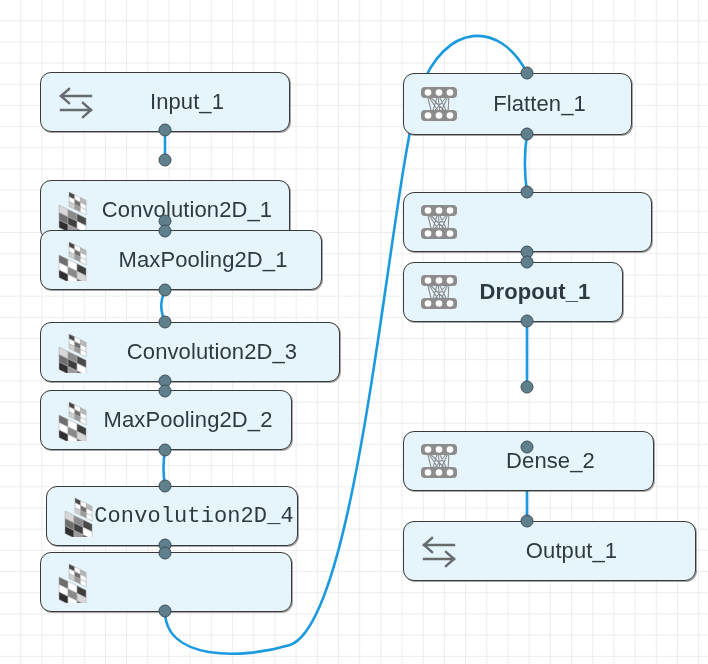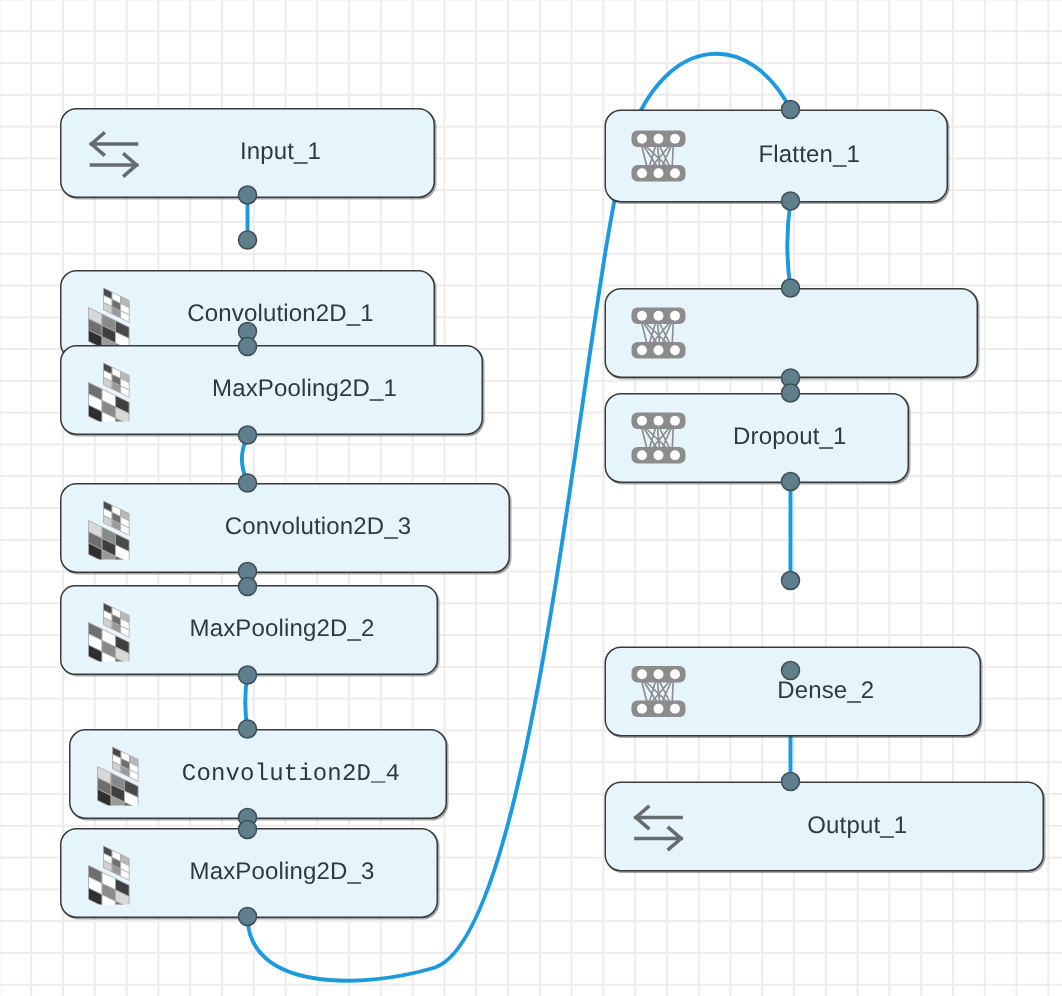--- a/index.html
+++ b/index.html
@@ -47,21 +47,21 @@
     transform: translateY(-50%);
     width: 46px;
     height: 42px;
     display: block;
   }
   .node-label {
     width: 100%;
     text-align: center;
     padding-left: 44px;
     box-sizing: border-box;
-    font-size: 16px;
+    font-size: 22px;
     color: #2e3a40;
     letter-spacing: 0.1px;
     white-space: nowrap;
   }
   .port {
     position: absolute;
     width: 13px;
     height: 13px;
     border-radius: 50%;
     background: #5f7f8d;
@@ -176,21 +176,21 @@
               <rect x="0" y="9.4" width="9.4" height="9.4" fill="#6e6e6e" stroke="#a8a8a8" stroke-width="0.55"></rect>
               <rect x="9.4" y="9.4" width="9.4" height="9.4" fill="#3f3f3f" stroke="#a8a8a8" stroke-width="0.55"></rect>
               <rect x="18.8" y="9.4" width="9.4" height="9.4" fill="#ffffff" stroke="#a8a8a8" stroke-width="0.55"></rect>
               <rect x="0" y="18.8" width="9.4" height="9.4" fill="#2f2f2f" stroke="#a8a8a8" stroke-width="0.55"></rect>
               <rect x="9.4" y="18.8" width="9.4" height="9.4" fill="#9a9a9a" stroke="#a8a8a8" stroke-width="0.55"></rect>
               <rect x="18.8" y="18.8" width="9.4" height="9.4" fill="#5a5a5a" stroke="#a8a8a8" stroke-width="0.55"></rect>
             </g>
           </svg></span>
         <span class="node-label">Convolution2D_3</span>
       </div>
-      <div class="node" style="left: 40px; top: 390px; width: 252px; height: 60px; border-radius: 10px;">
+      <div class="node" style="left: 40px; top: 390px; width: 252px; height: 60px;">
         <span class="node-icon"><svg viewBox="0 0 46 42" width="46" height="42">
             <g transform="translate(16,3) skewY(26) scale(0.92,0.78)">
               <rect x="0" y="0" width="6.2" height="6.2" fill="#4a4a4a" stroke="#a8a8a8" stroke-width="0.55"></rect>
               <rect x="6.2" y="0" width="6.2" height="6.2" fill="#ffffff" stroke="#a8a8a8" stroke-width="0.55"></rect>
               <rect x="12.4" y="0" width="6.2" height="6.2" fill="#b8b8b8" stroke="#a8a8a8" stroke-width="0.55"></rect>
               <rect x="0" y="6.2" width="6.2" height="6.2" fill="#ffffff" stroke="#a8a8a8" stroke-width="0.55"></rect>
               <rect x="6.2" y="6.2" width="6.2" height="6.2" fill="#6e6e6e" stroke="#a8a8a8" stroke-width="0.55"></rect>
               <rect x="12.4" y="6.2" width="6.2" height="6.2" fill="#ffffff" stroke="#a8a8a8" stroke-width="0.55"></rect>
               <rect x="0" y="12.4" width="6.2" height="6.2" fill="#d0d0d0" stroke="#a8a8a8" stroke-width="0.55"></rect>
               <rect x="6.2" y="12.4" width="6.2" height="6.2" fill="#9a9a9a" stroke="#a8a8a8" stroke-width="0.55"></rect>
@@ -257,21 +257,20 @@
               <rect x="9.4" y="0" width="9.4" height="9.4" fill="#ffffff" stroke="#a8a8a8" stroke-width="0.55"></rect>
               <rect x="18.8" y="0" width="9.4" height="9.4" fill="#3f3f3f" stroke="#a8a8a8" stroke-width="0.55"></rect>
               <rect x="0" y="9.4" width="9.4" height="9.4" fill="#ffffff" stroke="#a8a8a8" stroke-width="0.55"></rect>
               <rect x="9.4" y="9.4" width="9.4" height="9.4" fill="#8a8a8a" stroke="#a8a8a8" stroke-width="0.55"></rect>
               <rect x="18.8" y="9.4" width="9.4" height="9.4" fill="#d8d8d8" stroke="#a8a8a8" stroke-width="0.55"></rect>
               <rect x="0" y="18.8" width="9.4" height="9.4" fill="#2f2f2f" stroke="#a8a8a8" stroke-width="0.55"></rect>
               <rect x="9.4" y="18.8" width="9.4" height="9.4" fill="#ffffff" stroke="#a8a8a8" stroke-width="0.55"></rect>
               <rect x="18.8" y="18.8" width="9.4" height="9.4" fill="#707070" stroke="#a8a8a8" stroke-width="0.55"></rect>
             </g>
           </svg></span>
-        <span class="node-label">MaxPooling2D_3</span>
       </div>
       <div class="node" style="left: 403px; top: 73px; width: 229px; height: 62px;">
         <span class="node-icon"><svg viewBox="0 0 46 42" width="46" height="42">
             <g stroke="#8c8c8c" stroke-width="1.1" fill="none">
               <path d="M11 11 L16 31 M11 11 L24 31 M11 11 L32 31 M22 11 L16 31 M22 11 L24 31 M22 11 L32 31 M33 11 L16 31 M33 11 L24 31 M33 11 L32 31"></path>
             </g>
             <rect x="5" y="4" width="36" height="11" rx="4" fill="#8c8c8c"></rect>
             <rect x="5" y="27" width="36" height="11" rx="4" fill="#8c8c8c"></rect>
             <circle cx="12" cy="9.5" r="3.3" fill="#ffffff"></circle>
             <circle cx="23" cy="9.5" r="3.3" fill="#ffffff"></circle>
@@ -290,21 +289,21 @@
             <rect x="5" y="4" width="36" height="11" rx="4" fill="#8c8c8c"></rect>
             <rect x="5" y="27" width="36" height="11" rx="4" fill="#8c8c8c"></rect>
             <circle cx="12" cy="9.5" r="3.3" fill="#ffffff"></circle>
             <circle cx="23" cy="9.5" r="3.3" fill="#ffffff"></circle>
             <circle cx="34" cy="9.5" r="3.3" fill="#ffffff"></circle>
             <circle cx="12" cy="32.5" r="3.3" fill="#ffffff"></circle>
             <circle cx="23" cy="32.5" r="3.3" fill="#ffffff"></circle>
             <circle cx="34" cy="32.5" r="3.3" fill="#ffffff"></circle>
           </svg></span>
       </div>
-      <div class="node" style="left: 403px; top: 262px; width: 203px; height: 60px;">
+      <div class="node" style="left: 403px; top: 262px; width: 220px; height: 60px; font-weight: bold;">
         <span class="node-icon"><svg viewBox="0 0 46 42" width="46" height="42">
             <g stroke="#8c8c8c" stroke-width="1.1" fill="none">
               <path d="M11 11 L16 31 M11 11 L24 31 M11 11 L32 31 M22 11 L16 31 M22 11 L24 31 M22 11 L32 31 M33 11 L16 31 M33 11 L24 31 M33 11 L32 31"></path>
             </g>
             <rect x="5" y="4" width="36" height="11" rx="4" fill="#8c8c8c"></rect>
             <rect x="5" y="27" width="36" height="11" rx="4" fill="#8c8c8c"></rect>
             <circle cx="12" cy="9.5" r="3.3" fill="#ffffff"></circle>
             <circle cx="23" cy="9.5" r="3.3" fill="#ffffff"></circle>
             <circle cx="34" cy="9.5" r="3.3" fill="#ffffff"></circle>
             <circle cx="12" cy="32.5" r="3.3" fill="#ffffff"></circle>

